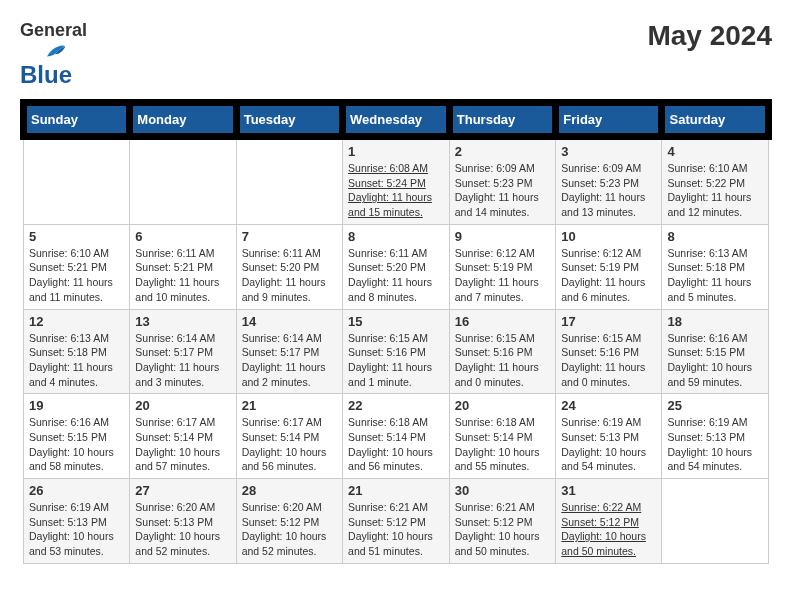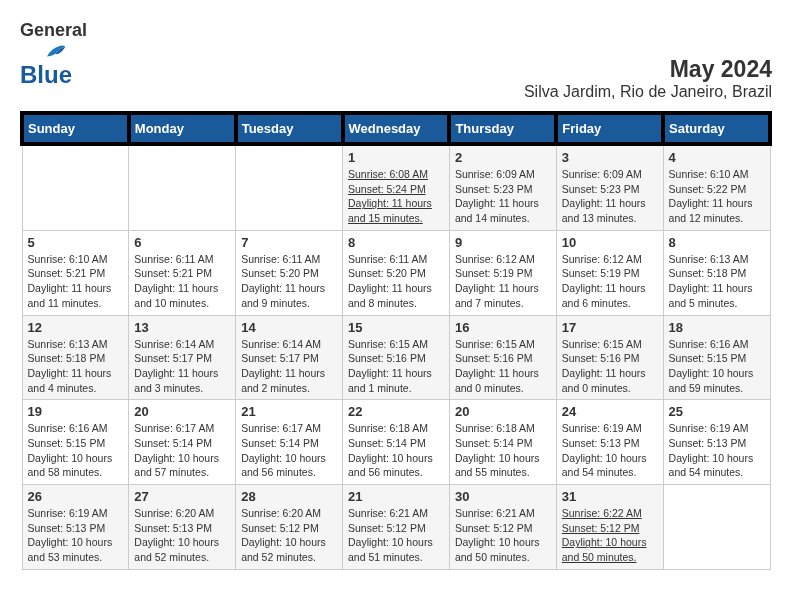--- a/index.html
+++ b/index.html
@@ -38,42 +38,41 @@
     }
     .logo-bird {
       width: 24px;
       height: 20px;
       margin-left: 2px;
     }
     .title-section {
       text-align: right;
     }
     .month-title {
-      font-size: 23px;
-      font-weight: bold;
-      color: #333;
-      margin-top: 36px;
+      font-size: 28px;
+      font-weight: bold;
+      color: #333;
     }
     .location {
       font-size: 16px;
       color: #333;
     }
     .calendar {
       width: 100%;
       border-collapse: collapse;
       border: 1px solid #ccc;
     }
     .calendar th {
       background: #1a5a9a;
       color: #fff;
       padding: 6px 4px;
       text-align: left;
       font-size: 13px;
       font-weight: bold;
-      border: 4px solid #000000;
+      border: 7px solid #000000;
     }
     .calendar td {
       vertical-align: top;
       padding: 4px 5px;
       border: 1px solid #ccc;
       width: 107px;
       min-height: 80px;
       font-size: 11px;
       color: #333;
       background: #fff;
@@ -108,21 +107,20 @@
       <span class="logo-general">General</span>
       <svg class="logo-bird" viewBox="0 0 30 22" xmlns="http://www.w3.org/2000/svg">
         <path d="M5 18 Q10 8 20 5 Q25 3 28 6 Q22 7 18 12 Q14 17 5 18Z" fill="#1a7abf"></path>
         <path d="M18 12 Q22 7 28 6 Q24 12 20 14 Q18 15 15 15 L18 12Z" fill="#1a5a9a"></path>
       </svg>
     </div>
     <span class="logo-blue">Blue</span>
   </div>
   <div class="title-section">
     <div class="month-title">May 2024</div>
-    <div class="location">Silva Jardim, Rio de Janeiro, Brazil</div>
   </div>
 </div>
 
 <table class="calendar">
   <thead>
     <tr>
     <th>Sunday</th>
         <th>Monday</th>
         <th>Tuesday</th>
         <th>Wednesday</th>

